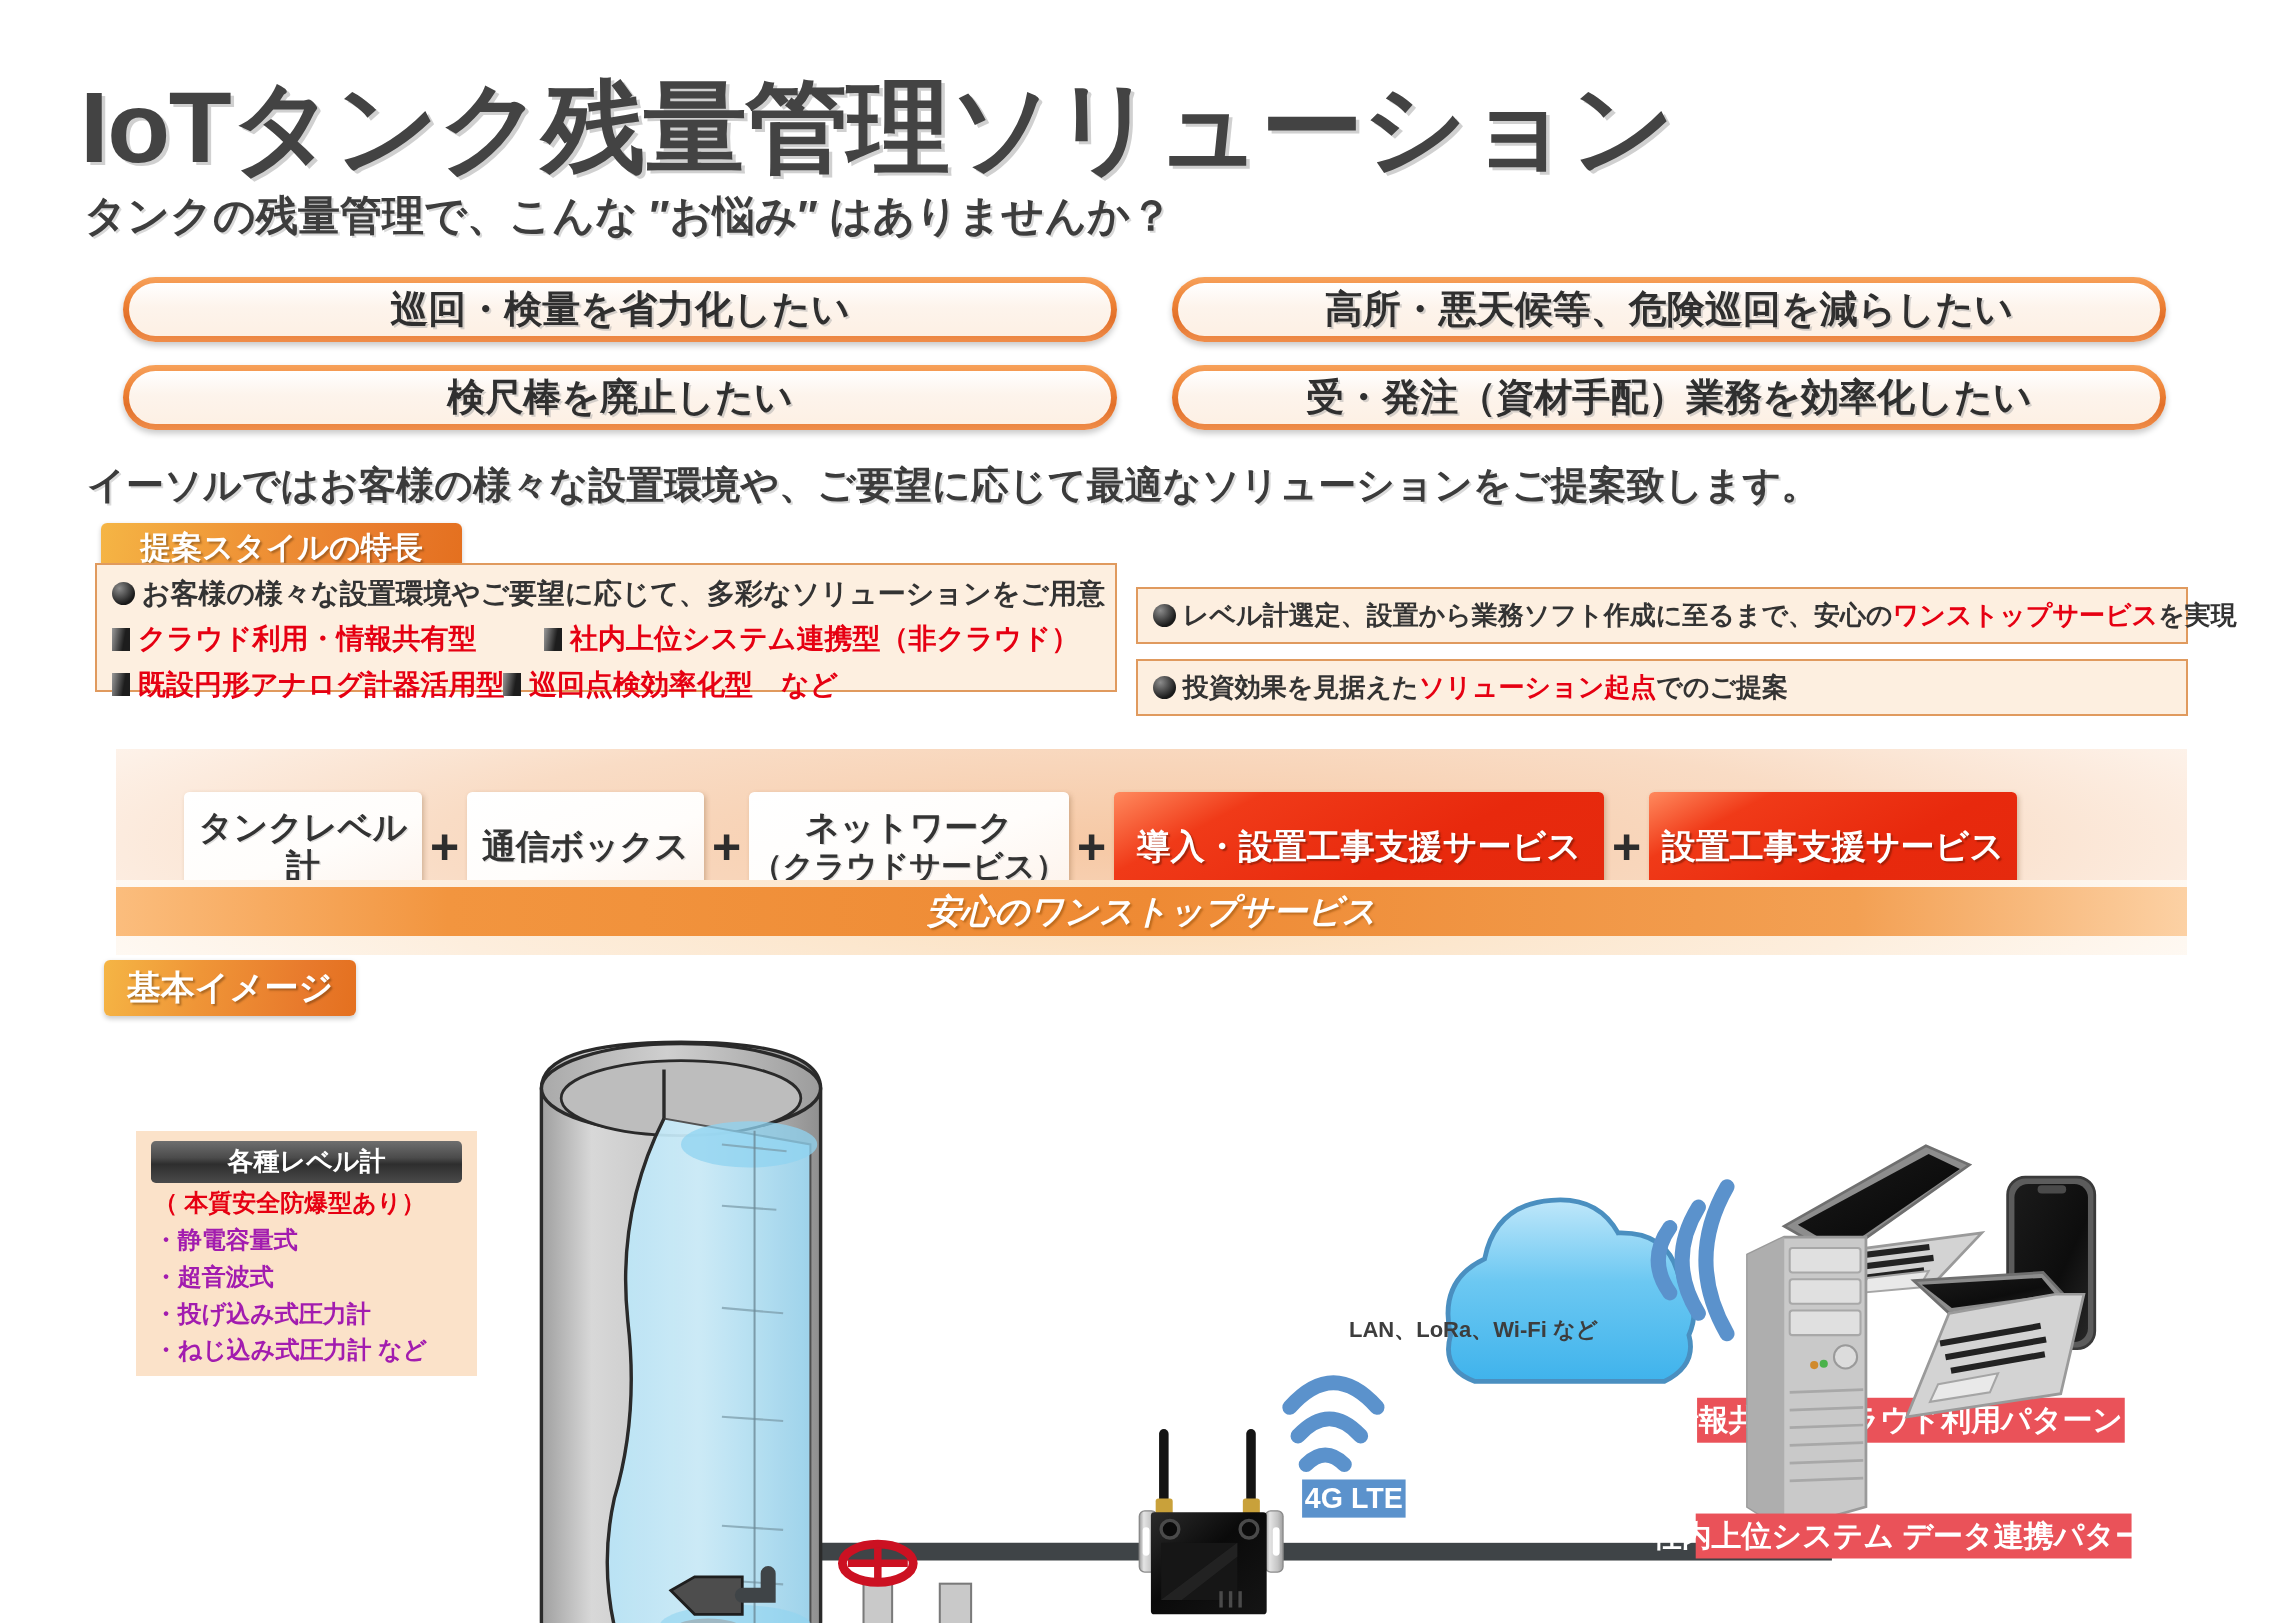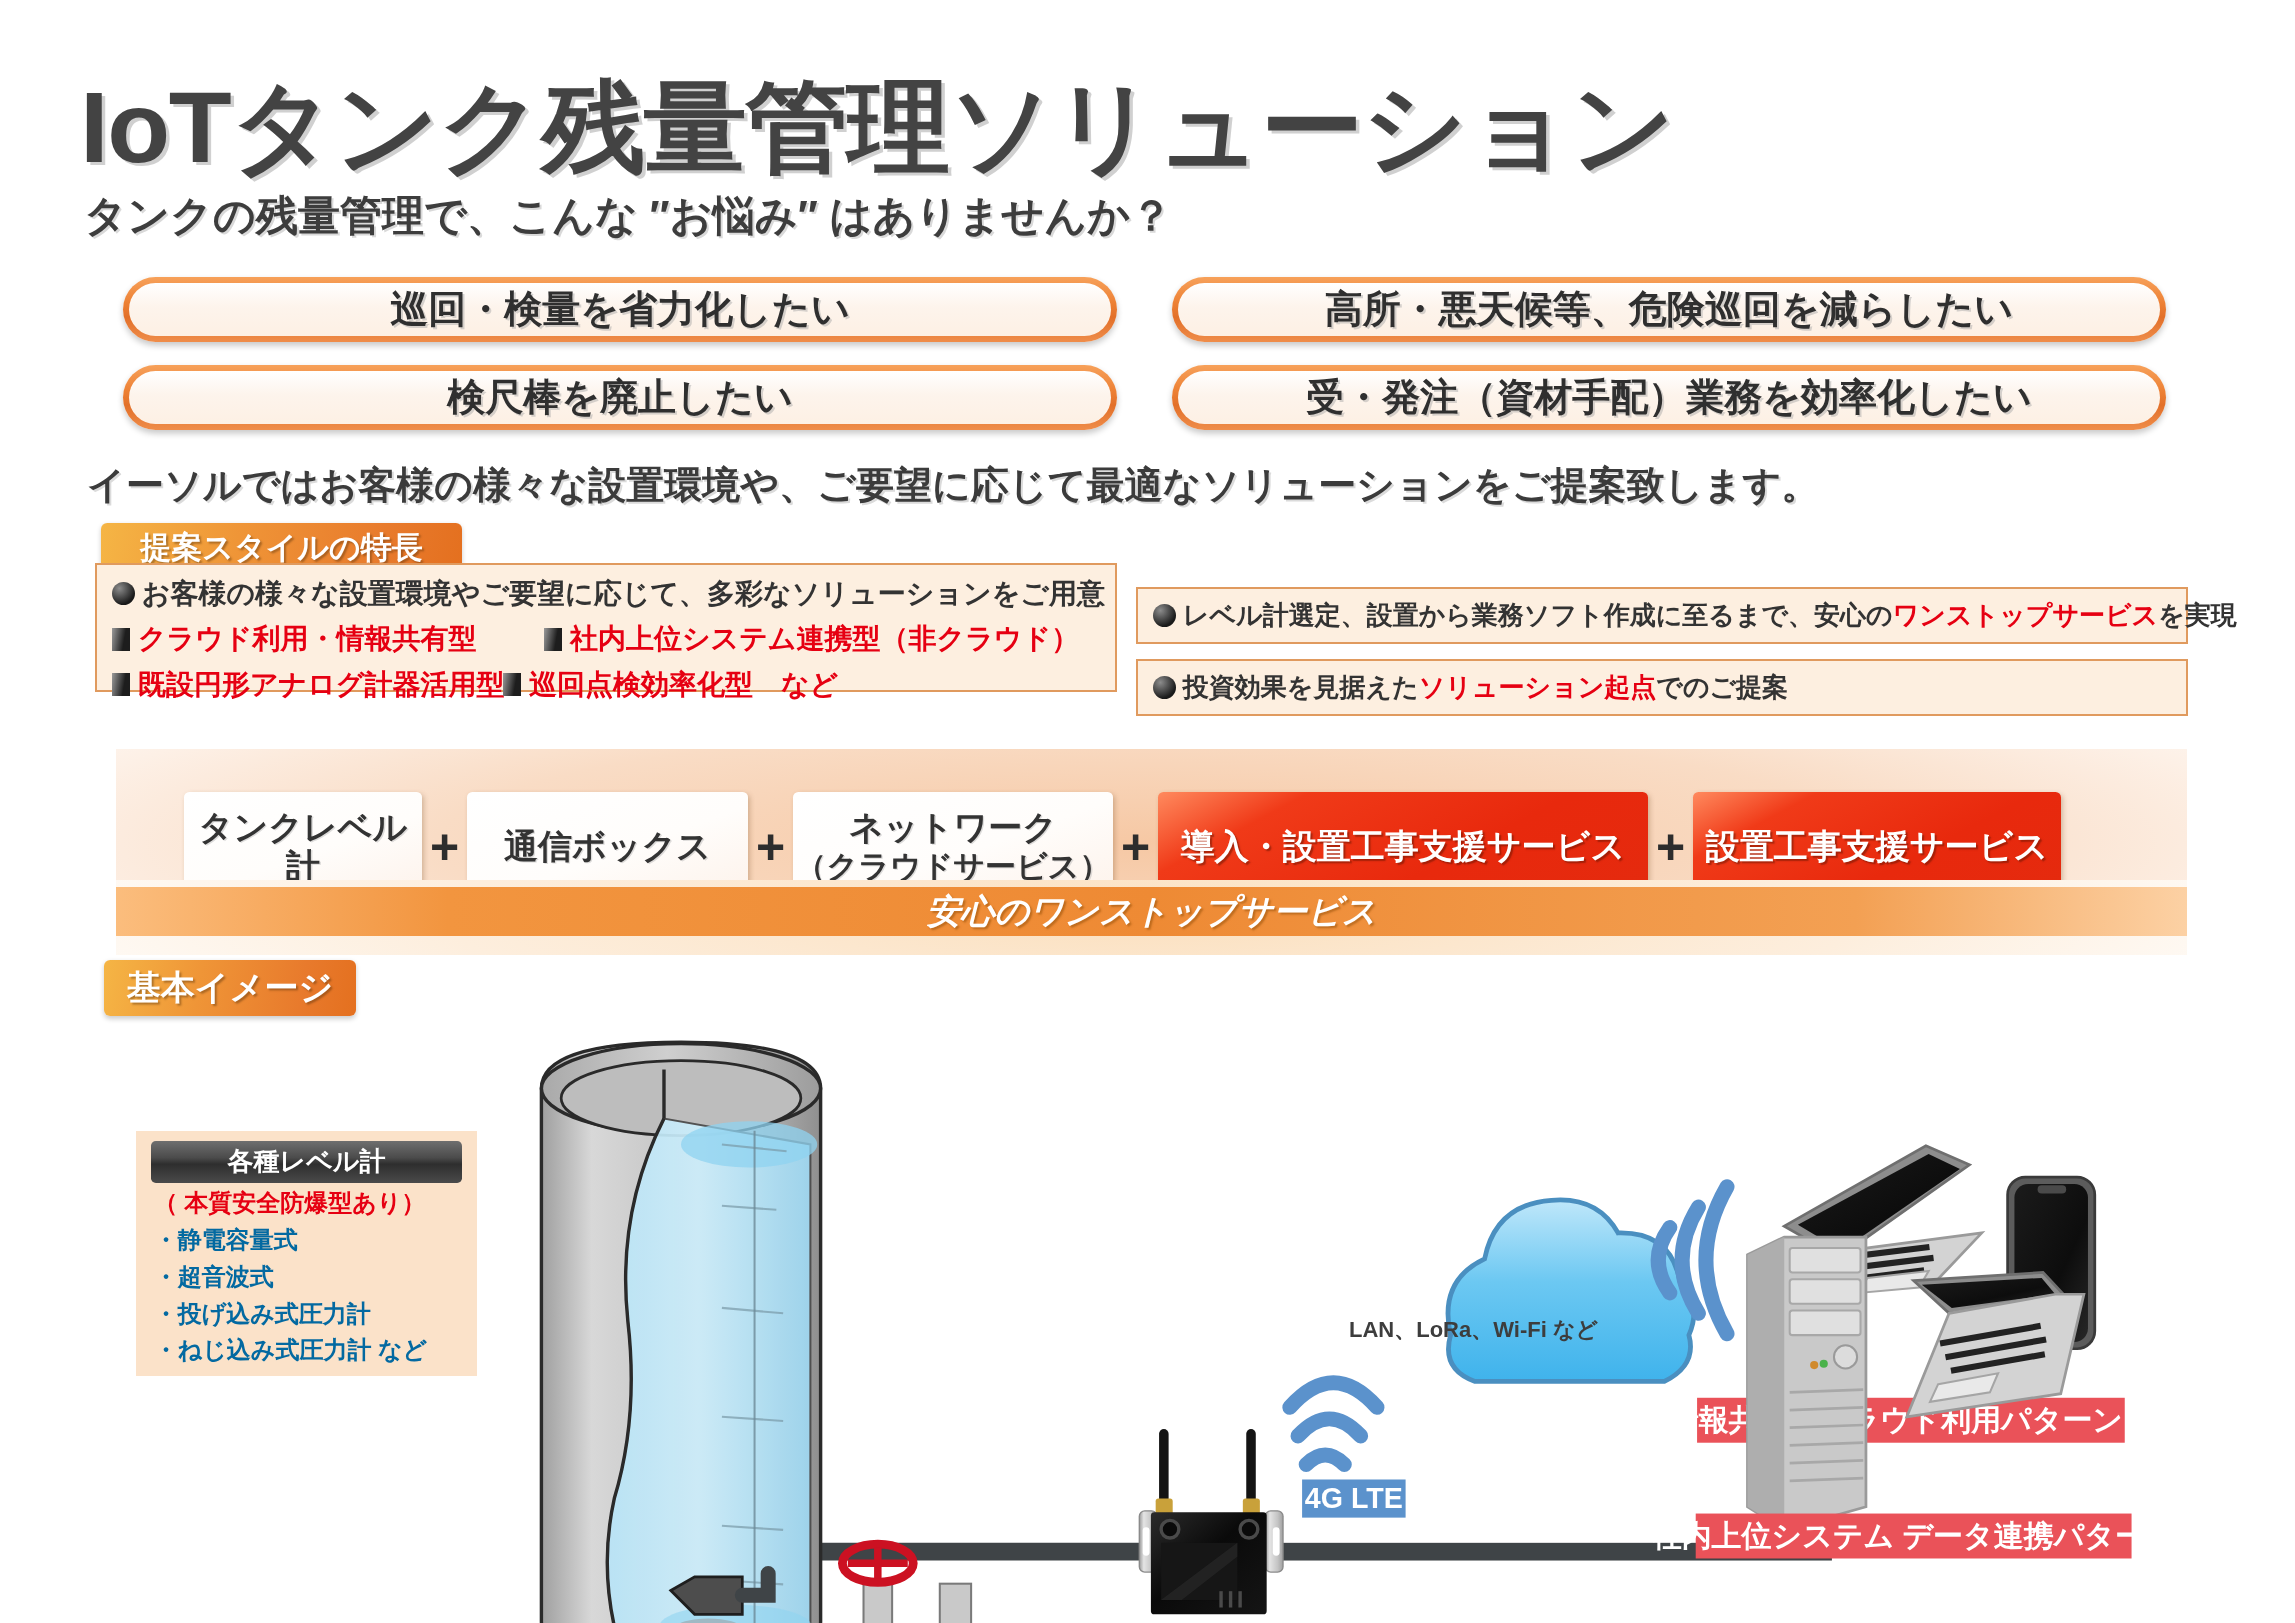--- a/index.html
+++ b/index.html
@@ -116,21 +116,21 @@
   
   #level-info{
     left:136px;top:1131px;width:341px;height:245px;background:#fbe2c9;padding:9.5px 0 0 0;
     box-sizing:border-box;
   }
   #level-info-head{
     margin:0 15px;height:42px;border-radius:4.8px;display:flex;align-items:center;justify-content:center;
     background:linear-gradient(180deg,#6f6f6f 0%,#4b4b4b 40%,#2e2e2e 55%,#4a4a4a 100%);
   }
   #level-info-head span{font-size:26px;font-weight:bold;color:#fff;}
-  .li-row{margin:4.8px 0 0 17.7px;font-size:24px;font-weight:bold;color:#0369a1;white-space:nowrap;}
+  .li-row{margin:4.8px 0 0 17.7px;font-size:24px;font-weight:bold;color:#a21caf;white-space:nowrap;}
   .li-red{color:#e60012;}
   #lan-text{
     left:1349px;top:1315px;font-size:22px;font-weight:bold;color:#3d3d3d;white-space:nowrap;
   }
 </style>
 </head>
 <body>
 
 <div class="abs" id="page-title">IoTタンク残量管理ソリューション</div>
 <div class="abs" id="page-subtitle">タンクの残量管理で、こんな ″お悩み″ はありませんか？</div>
@@ -206,21 +206,21 @@
   </div>
 </div>
 
 <div class="abs" id="chain-band"></div>
 
 <div class="abs" id="chain-row">
   <div class="chain-card chain-white" style="width:238px;">
     <span>タンクレベル計</span>
   </div>
   <div class="plus">+</div>
-  <div class="chain-card chain-white" style="width:281px;">
+  <div class="chain-card chain-white" style="width:237px;">
     <span>通信ボックス</span>
   </div>
   <div class="plus">+</div>
   <div class="chain-card chain-white" style="width:320px;">
     <span>
       <span>ネットワーク</span><br>
       <small>（クラウドサービス）</small>
     </span>
   </div>
   <div class="plus">+</div>

